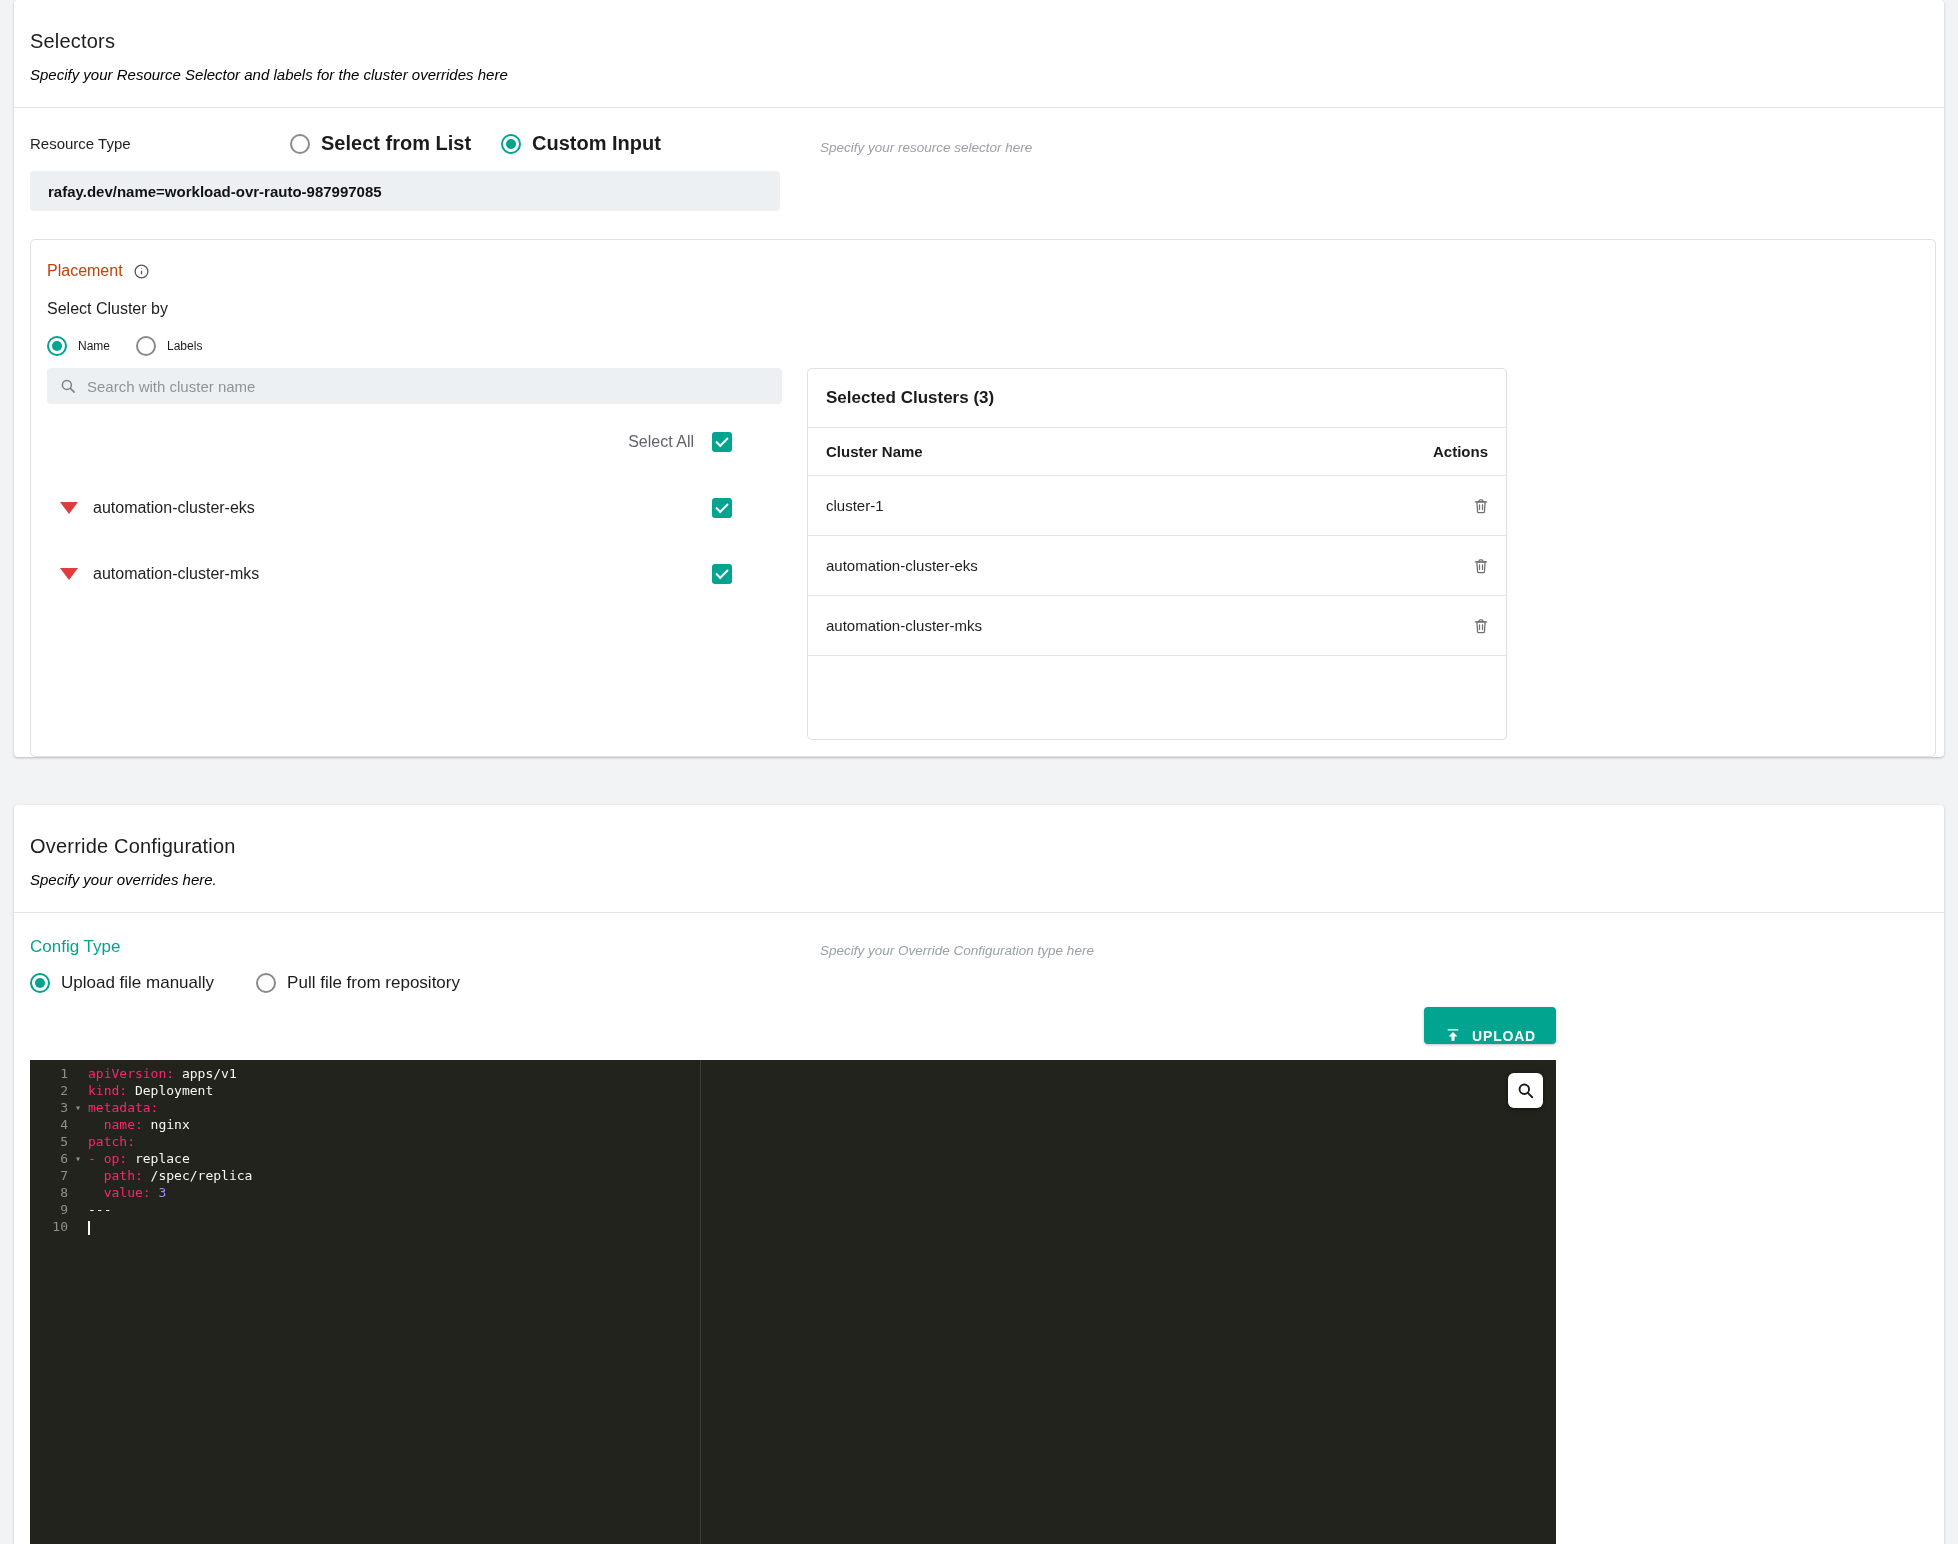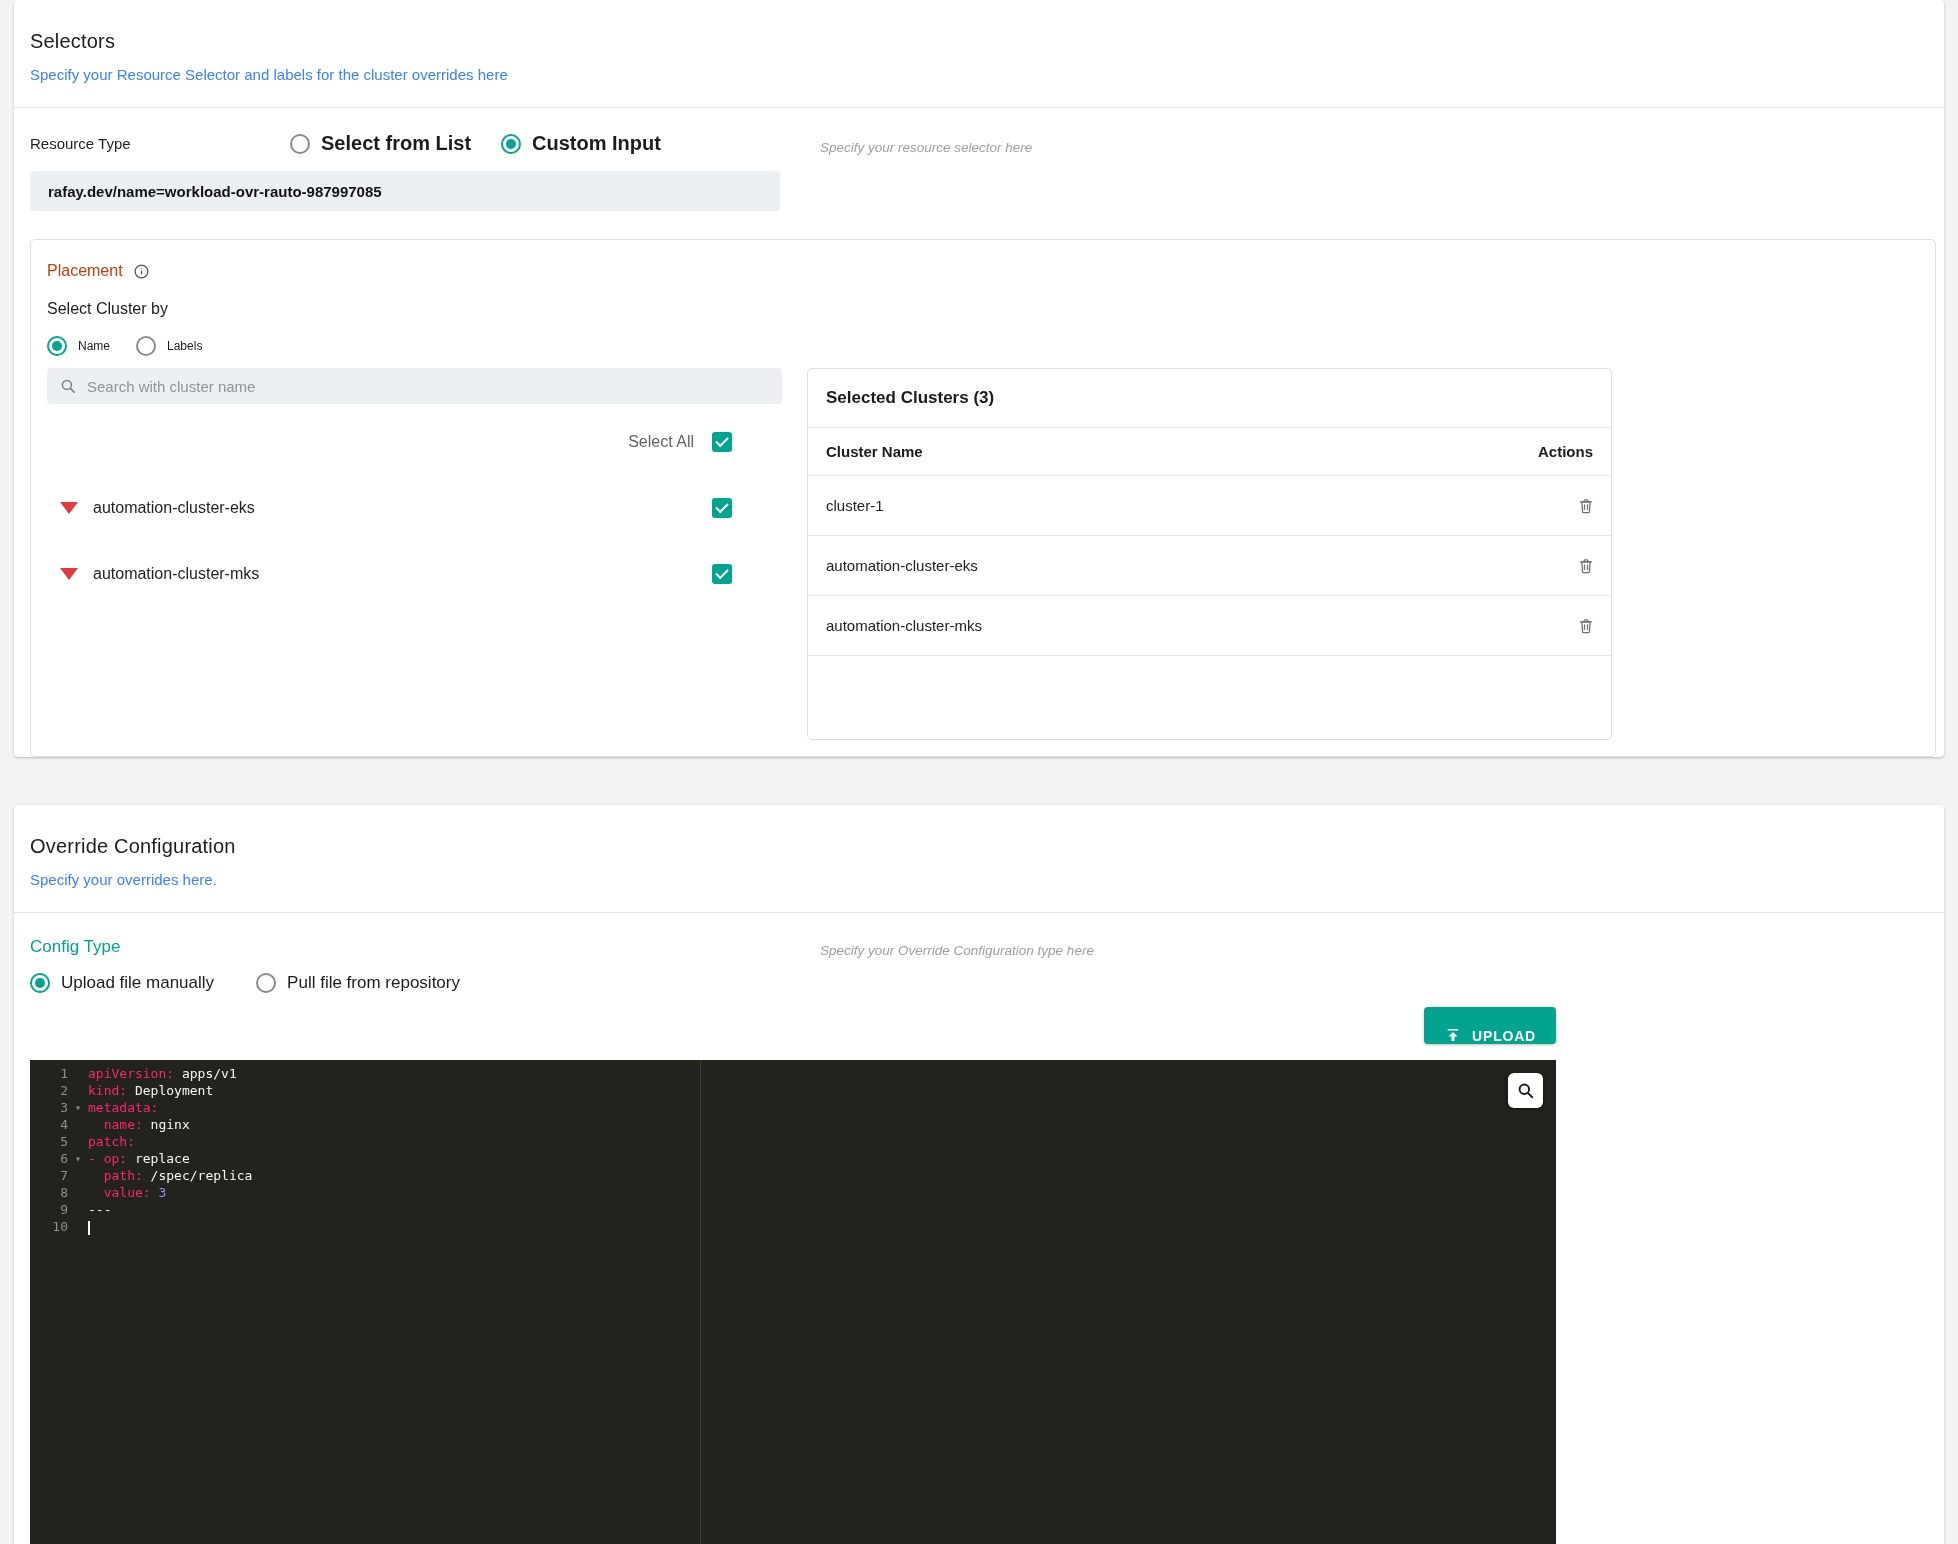--- a/index.html
+++ b/index.html
@@ -11,21 +11,21 @@
     color:#212121;
   }
   .page{width:1958px;}
   .card{
     background:#fff;margin:0 14px;border-radius:4px;
     box-shadow:0 1px 3px rgba(0,0,0,.14),0 1px 2px rgba(0,0,0,.10);
   }
   .card2{margin-top:16px;}
   .card-head{padding:30px 16px 24px;}
   .h-title{font-size:20px;font-weight:400;color:#1d1d1d;margin:0;letter-spacing:.2px;}
-  .h-sub{margin:13px 0 0;font-size:15px;color:#3b82f6;}
+  .h-sub{margin:13px 0 0;font-size:15px;color:#000000;font-style:italic;}
   .divider{height:1px;background:#e4e4e4;}
 
   
   .resource-row{display:flex;align-items:center;padding:24px 16px 14px;position:relative;}
   .res-lbl{font-size:15px;color:#1f1f1f;width:260px;flex:none;}
   .radio{display:inline-flex;align-items:center;gap:11px;cursor:pointer;margin-right:30px;}
   .rb{position:relative;width:20px;height:20px;border:2px solid #8a8a8a;border-radius:50%;flex:none;background:#fff;}
   .rb.on{border-color:var(--accent,#00a48f);}
   .rb.on::after{content:'';position:absolute;inset:3px;border-radius:50%;background:var(--accent,#00a48f);}
   .rlbl{font-size:20px;font-weight:700;color:#1c1c1c;white-space:nowrap;}
@@ -52,21 +52,21 @@
   .search{height:36px;background:#edf0f3;border-radius:4px;display:flex;align-items:center;gap:10px;padding:0 12px;cursor:text;}
   .search .ph{color:#8d939a;font-size:15px;}
   .select-all{display:flex;justify-content:flex-end;align-items:center;gap:18px;margin:28px 50px 0 0;font-size:16px;color:#5f6368;}
   .cb{position:relative;width:20px;height:20px;background:var(--accent,#00a48f);border-radius:3px;flex:none;cursor:pointer;}
   .cb::after{content:'';position:absolute;left:4px;top:5px;width:10px;height:5px;border-left:2px solid #fff;border-bottom:2px solid #fff;transform:rotate(-45deg);}
   .cluster-row{display:flex;align-items:center;margin-top:46px;padding:0 50px 0 0;}
   .tri{width:0;height:0;border-left:9px solid transparent;border-right:9px solid transparent;border-top:12px solid var(--danger,#e23b3b);margin:0 15px 0 13px;flex:none;}
   .cname{font-size:16px;color:#1f1f1f;}
   .cluster-row .cb{margin-left:auto;}
 
-  .p-right{width:805px;flex:none;margin-left:25px;border:1px solid #e0e0e0;border-radius:5px;height:372px;overflow:hidden;background:#fff;}
+  .p-right{width:700px;flex:none;margin-left:25px;border:1px solid #e0e0e0;border-radius:5px;height:372px;overflow:hidden;background:#fff;}
   .sc-title{height:58px;display:flex;align-items:center;padding:0 18px;font-size:17px;font-weight:700;color:#1b1b1b;}
   .sc-head{height:48px;display:flex;justify-content:space-between;align-items:center;padding:0 18px;font-size:15px;font-weight:700;color:#1b1b1b;border-bottom:1px solid #e6e6e6;}
   .sc-row{height:60px;display:flex;justify-content:space-between;align-items:center;padding:0 10px 0 18px;border-bottom:1px solid #e6e6e6;font-size:15px;color:#202124;}
   .trash-btn{background:none;border:none;padding:6px;cursor:pointer;display:flex;align-items:center;}
 
   
   .cfg{padding:24px 16px 0;position:relative;}
   .cfg-title{font-size:17px;color:var(--accent,#00a48f);}
   .cfg-radios{display:flex;align-items:center;margin-top:16px;}
   .cfg-radios .radio{margin-right:42px;}

